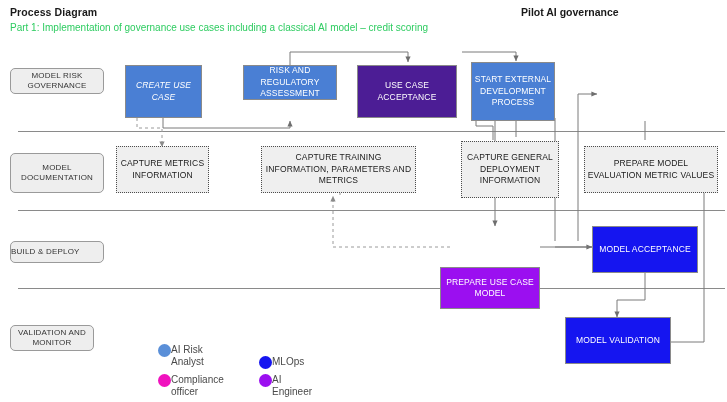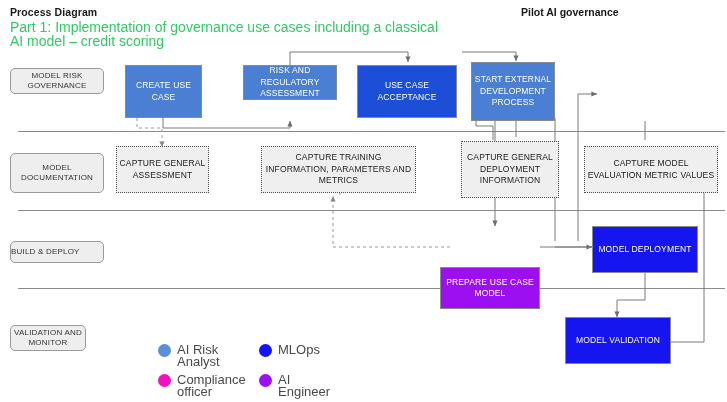--- a/index.html
+++ b/index.html
@@ -17,21 +17,21 @@
   #canvas { position: absolute; inset: 0; border-radius: 14px; }
 
   
   .hdr-main {
     position: absolute; left: 10px; top: 6px;
     font-size: 10.5px; font-weight: bold; color: #1a1a1a;
     letter-spacing: .1px;
   }
   .hdr-sub {
     position: absolute; left: 10px; top: 21px; width: 440px;
-    font-size: 14px; font-weight: normal; color: #2ecc61;
+    font-size: 10px; font-weight: normal; color: #2ecc61;
     line-height: 13.5px;
   }
   .hdr-right {
     position: absolute; left: 521px; top: 6px;
     font-size: 10.5px; font-weight: bold; color: #1a1a1a;
   }
 
   
   #wires { position: absolute; left: 0; top: 0; width: 727px; height: 402px; }
 
@@ -56,21 +56,21 @@
     line-height: 11.5px;
     letter-spacing: .15px;
     padding: 2px;
   }
   .node.solid {
     color: #ffffff;
     font-size: 8.5px;
     border: 1px solid #8a8a8a;
   }
   .node.c-blue    { background: #4a7fd4; }
-  .node.c-magenta { background: #1d4ed8; }
+  .node.c-magenta { background: #4c1d95; }
   .node.c-purple  { background: #9b0ff0; margin-top: 41px; }
   .node.c-deep    { background: #1515f0; }
 
   .node.doc {
     background: #efefef;
     border: 1px dotted #4d4d4d;
     color: #1a1a1a;
     font-size: 8.5px;
   }
 
@@ -82,22 +82,21 @@
   }
   .dot {
     width: 13px; height: 13px; border-radius: 50%;
     flex: 0 0 13px; margin-top: 0px;
   }
   .dot.d-lightblue { background: #5a8fd8; }
   .dot.d-magenta   { background: #f012be; }
   .dot.d-deepblue  { background: #1515f0; }
   .dot.d-purple    { background: #9b0ff0; }
   .legend-label {
-    margin-left: 6px;
-    font-size: 13px; color: #4a4a4a;
+    font-size: 10px; color: #4a4a4a;
     line-height: 11.5px; max-width: 74px;
   }
 </style>
 </head>
 <body>
 
 <div id="canvas">
 
   <div class="hdr-main">Process Diagram</div>
   <div class="hdr-sub">Part 1: Implementation of governance use cases including a classical AI model – credit scoring</div>
@@ -166,76 +165,76 @@
 
   <div class="lane-pill" style="left:10px; top:68px; width:94px; height:26px;">
     <span>MODEL RISK GOVERNANCE</span>
   </div>
   <div class="lane-pill" style="left:10px; top:153px; width:94px; height:40px;">
     <span>MODEL DOCUMENTATION</span>
   </div>
   <div class="lane-pill" style="left:10px; top:241px; width:94px; height:22px;">
     <span>BUILD &amp; DEPLOY</span>
   </div>
-  <div class="lane-pill" style="left:10px; top:325px; width:76px; height:26px;">
+  <div class="lane-pill" style="left:10px; top:325px; width:84px; height:26px;">
     <span>VALIDATION AND MONITOR</span>
   </div>
 
-  <div class="node solid c-blue" style="left:125px; top:65px; width:77px; height:53px;">
+  <div class="node solid c-blue" style="left:125px; top:65px; width:77px; height:53px;font-style:italic;">
     <span>CREATE USE CASE</span>
   </div>
 
   <div class="node solid c-blue" style="left:243px; top:65px; width:94px; height:35px;">
     <span>RISK AND REGULATORY ASSESSMENT</span>
   </div>
 
   <div class="node solid c-magenta" style="left:357px; top:65px; width:100px; height:53px;">
     <span>USE CASE ACCEPTANCE</span>
   </div>
 
   <div class="node solid c-blue" style="left:471px; top:62px; width:84px; height:59px;">
     <span>START EXTERNAL DEVELOPMENT PROCESS</span>
   </div>
 
 
   <div class="node doc" style="left:116px; top:146px; width:93px; height:47px;">
-    <span>CAPTURE GENERAL ASSESSMENT</span>
+    <span>CAPTURE METRICS INFORMATION</span>
   </div>
 
   <div class="node doc" style="left:261px; top:146px; width:155px; height:47px;">
     <span>CAPTURE TRAINING INFORMATION, PARAMETERS AND METRICS</span>
   </div>
 
   <div class="node doc" style="left:461px; top:141px; width:98px; height:57px;">
     <span>CAPTURE GENERAL DEPLOYMENT INFORMATION</span>
   </div>
 
   <div class="node doc" style="left:584px; top:146px; width:134px; height:47px;">
-    <span>CAPTURE MODEL EVALUATION METRIC VALUES</span>
+    <span>PREPARE MODEL EVALUATION METRIC VALUES</span>
   </div>
 
   <div class="node solid c-purple" style="left:440px; top:226px; width:100px; height:42px;">
     <span>PREPARE USE CASE MODEL</span>
   </div>
 
   <div class="node solid c-deep" style="left:592px; top:226px; width:106px; height:47px;">
-    <span>MODEL DEPLOYMENT</span>
+    <span>MODEL ACCEPTANCE</span>
   </div>
 
   <div class="node solid c-deep" style="left:565px; top:317px; width:106px; height:47px;">
     <span>MODEL VALIDATION</span>
   </div>
 
   <div class="legend">
     <div class="legend-item" style="left:0px; top:4px;">
       <span class="dot d-lightblue"></span>
       <span class="legend-label">AI Risk Analyst</span>
     </div>
 
-    <div class="legend-item" style="left:101px; top:4px;">
+    <div class="legend-item" style="left:101px; top:16px;">
       <span class="dot d-deepblue"></span>
       <span class="legend-label">MLOps</span>
     </div>
 
     <div class="legend-item" style="left:0px; top:34px;">
       <span class="dot d-magenta"></span>
       <span class="legend-label">Compliance officer</span>
     </div>
 
     <div class="legend-item" style="left:101px; top:34px;">

